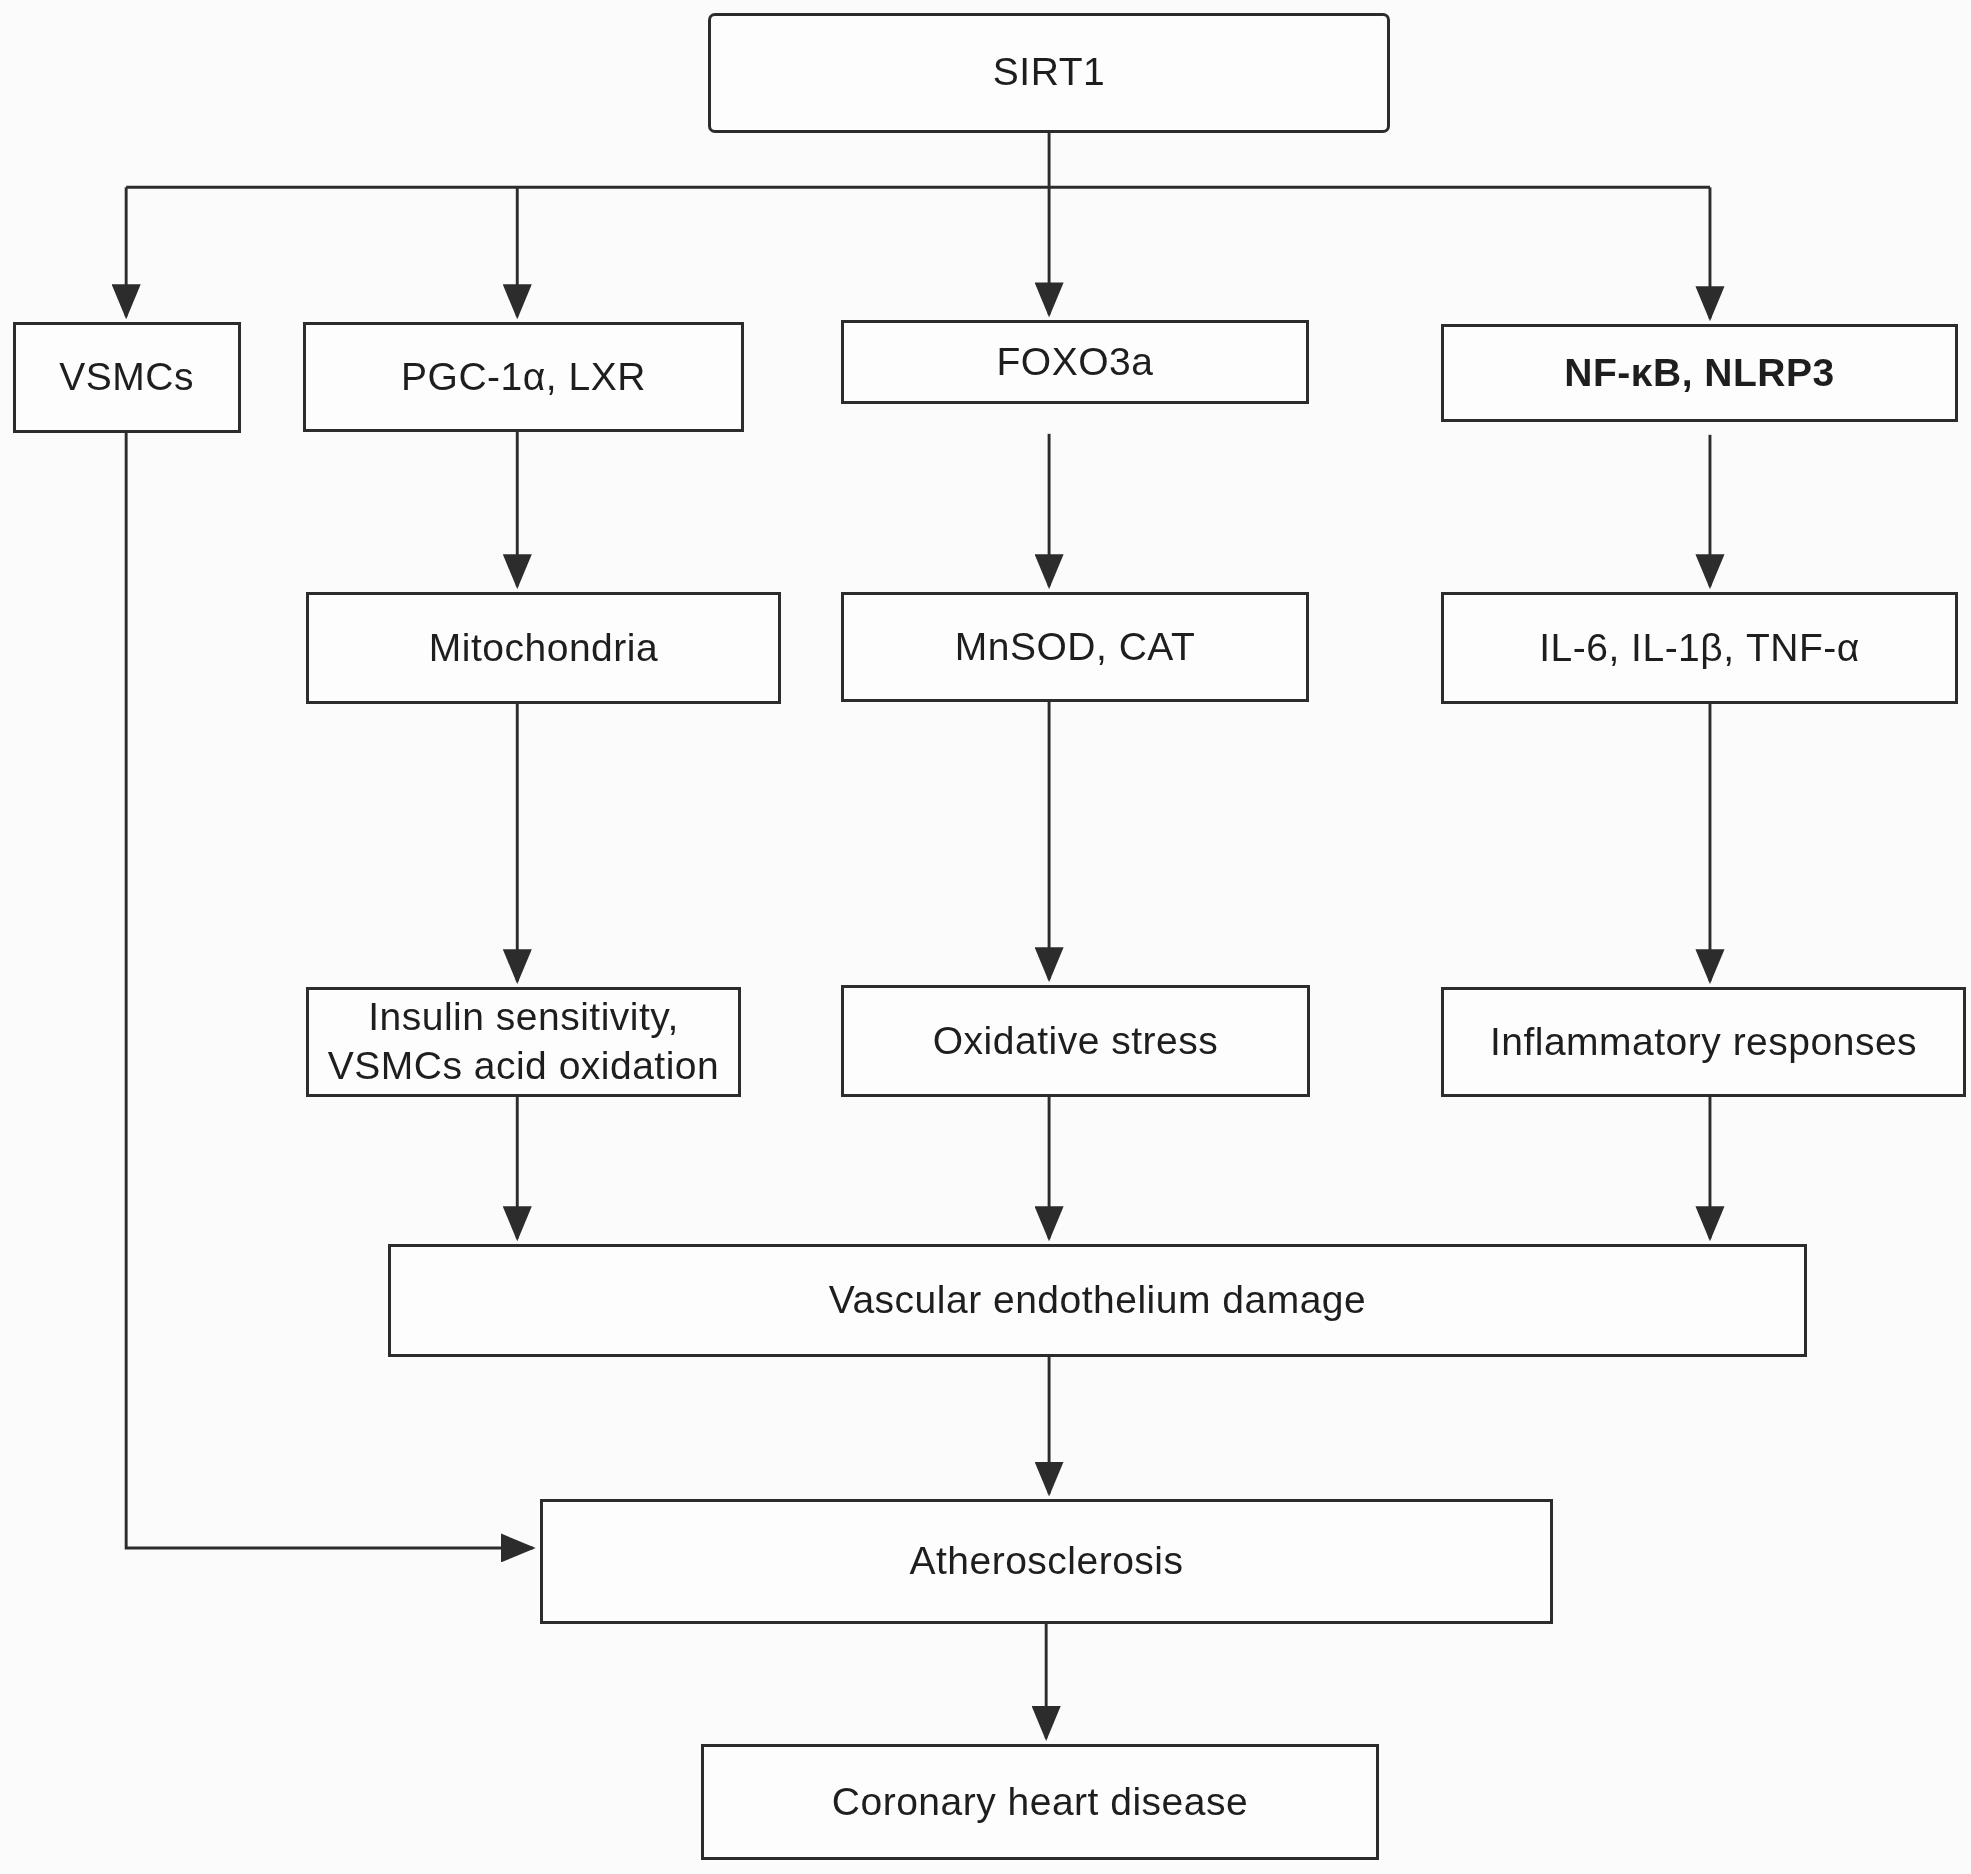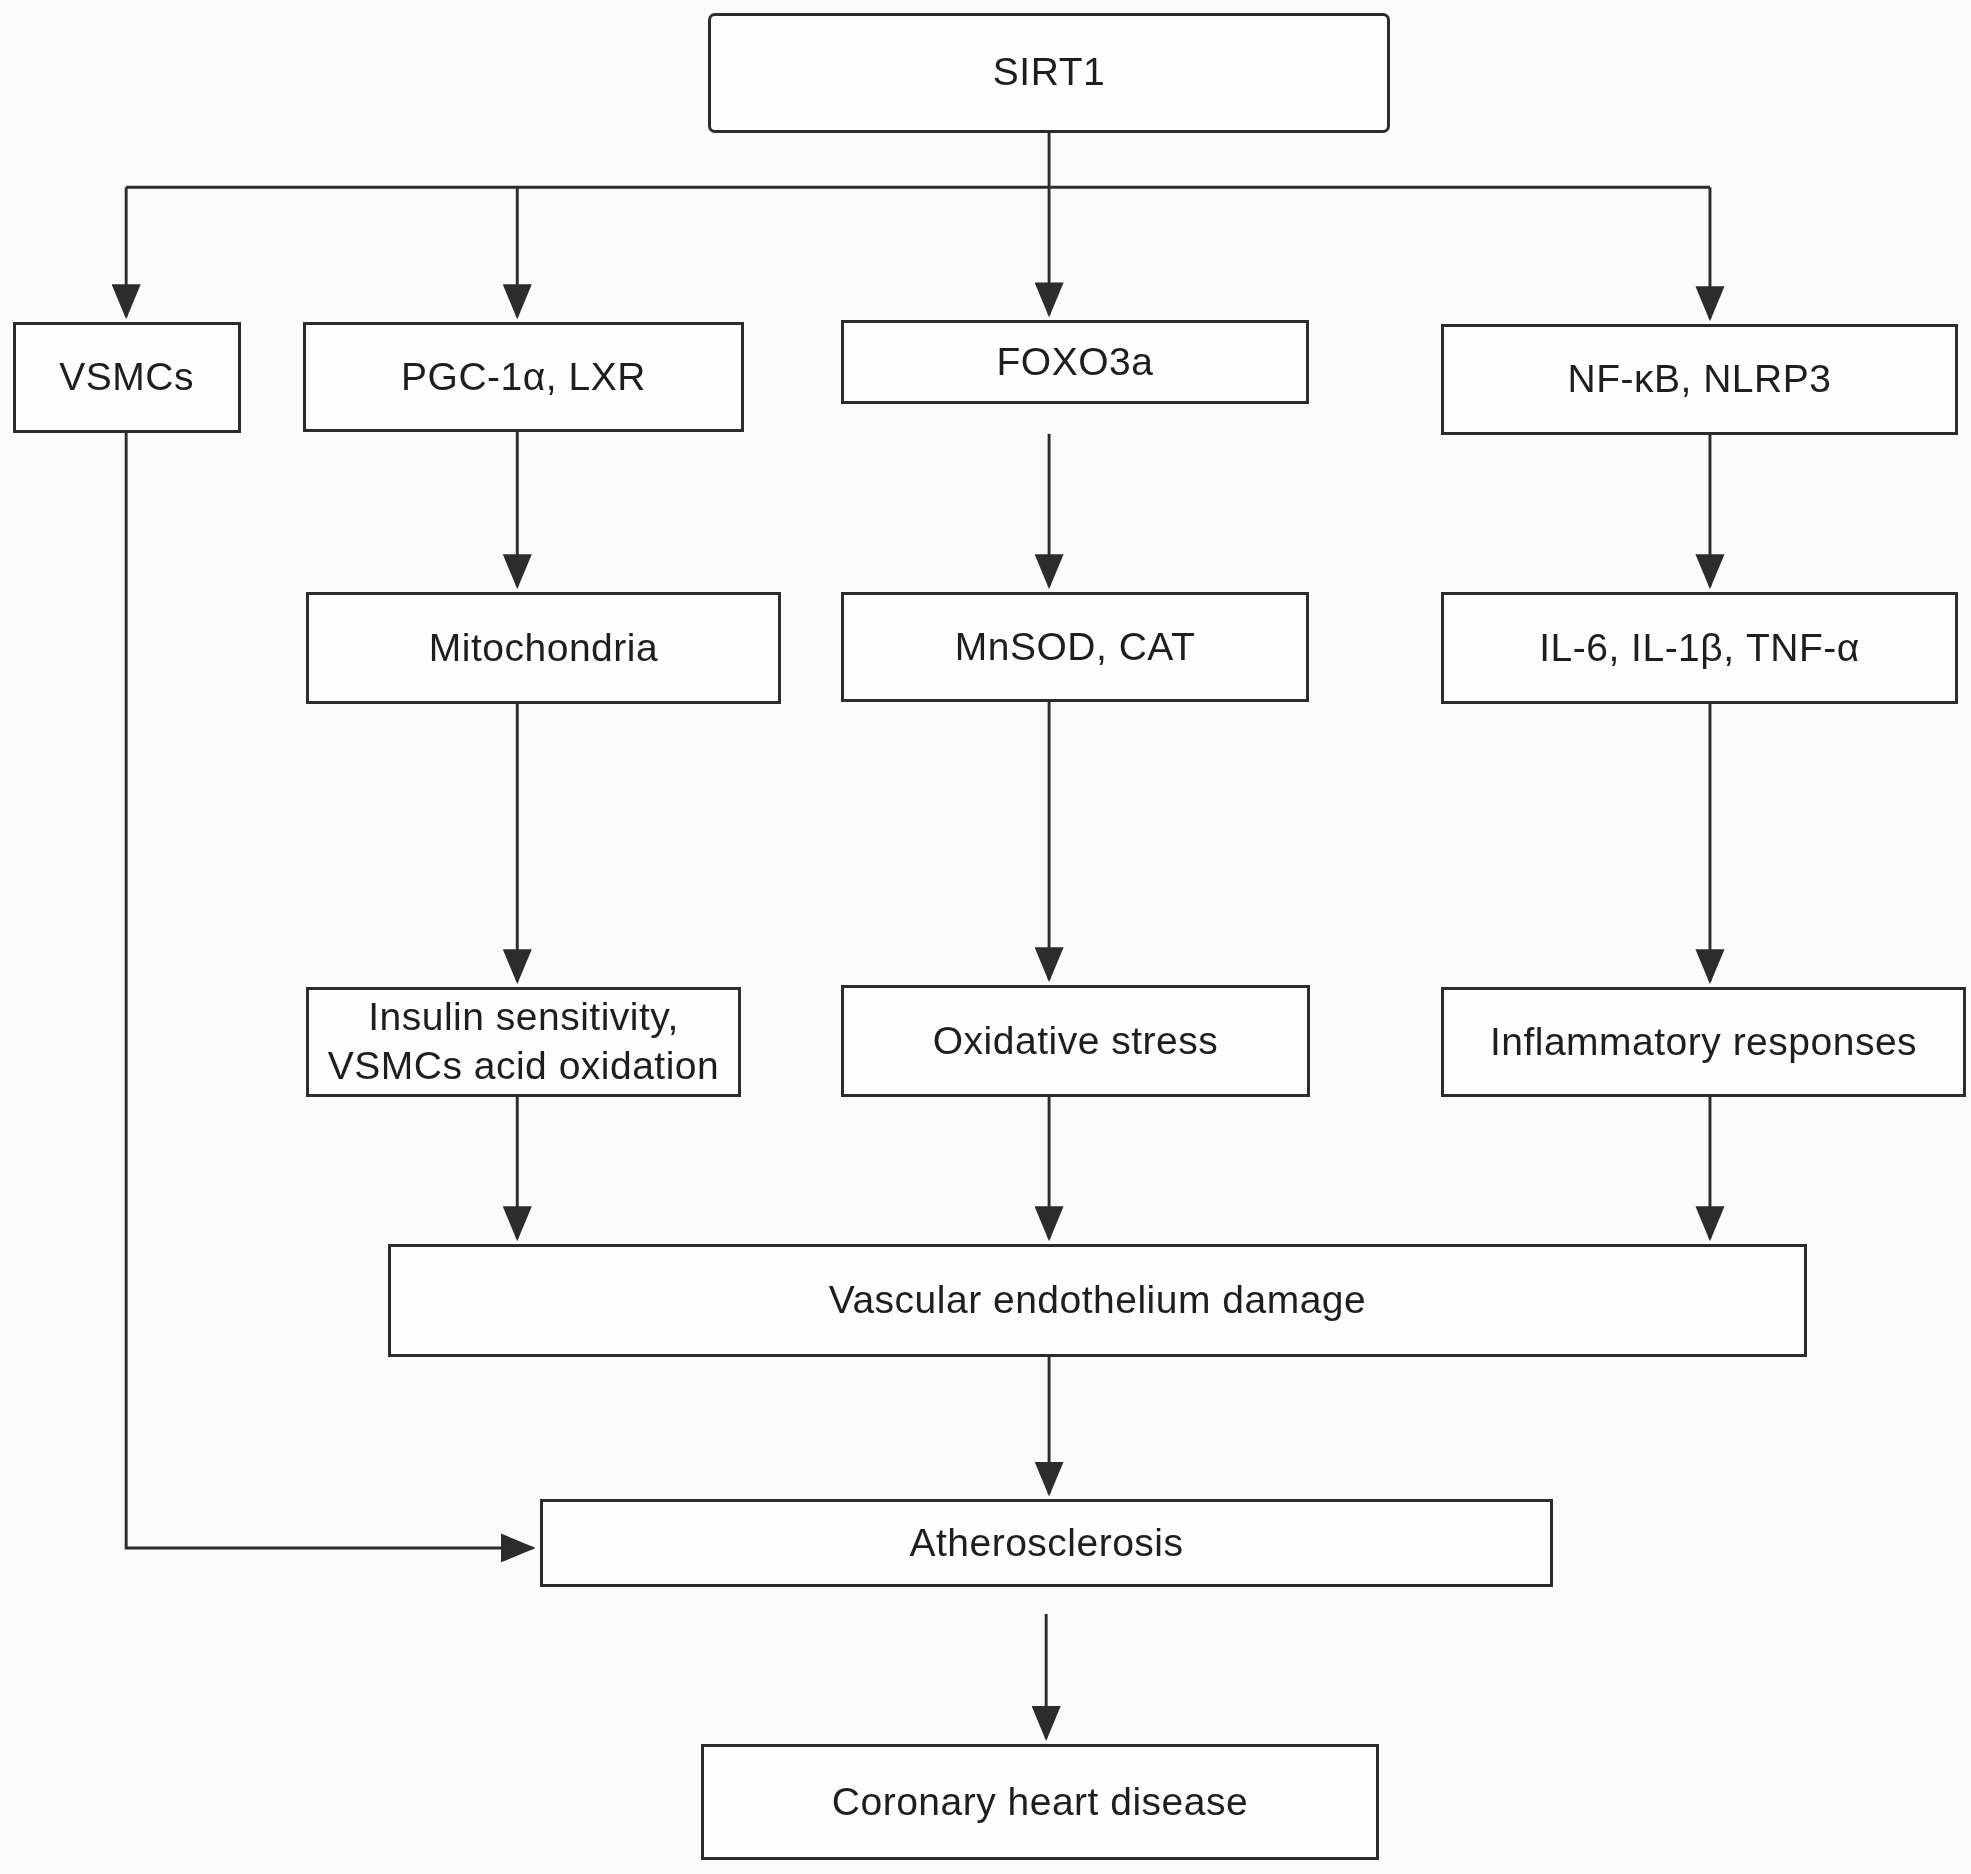--- a/index.html
+++ b/index.html
@@ -40,29 +40,29 @@
     font-size: 39px;
     line-height: 1.25;
     letter-spacing: 0.5px;
   }
   .node .lbl { width: 100%; }
   
   #n-sirt1        { left: 708px;  top: 12.6px;   width: 682px;  height: 120px; border-radius: 7px; }
   #n-vsmcs        { left: 12.6px;   top: 322px;  width: 228px;  height: 111px; }
   #n-pgc          { left: 303px;  top: 322px;  width: 441px;  height: 110px; }
   #n-foxo3a       { left: 841px;  top: 320px;  width: 468px;  height: 84px; }
-  #n-nfkb         { left: 1441px; top: 324px;  width: 517px;  height: 111px; }
+  #n-nfkb         { left: 1441px; top: 324px;  width: 517px;  height: 98px; font-weight: bold; }
   #n-mito         { left: 306px;  top: 592px;  width: 475px;  height: 112px; }
   #n-mnsod        { left: 841px;  top: 592px;  width: 468px;  height: 110px; }
   #n-il6          { left: 1441px; top: 592px;  width: 517px;  height: 112px; }
   #n-insulin      { left: 306px;  top: 987px; width: 435px;  height: 110px; }
   #n-oxidative    { left: 841px;  top: 985px; width: 469px;  height: 112px; }
   #n-inflammatory { left: 1441px; top: 987px; width: 525px;  height: 110px; }
   #n-vascular     { left: 388px;  top: 1244px; width: 1419px; height: 113px; }
-  #n-athero       { left: 540px;  top: 1499px; width: 1013px; height: 88px; }
+  #n-athero       { left: 540px;  top: 1499px; width: 1013px; height: 125px; }
   #n-coronary     { left: 701px;  top: 1744px; width: 678px;  height: 116px; }
 </style>
 </head>
 <body>
 
 <div class="canvas">
 
   <svg class="connectors" width="1972" height="1875" viewBox="0 0 2032 1932" aria-hidden="true">
     <defs>
       <marker id="arrow" viewBox="0 0 12 10" refX="11" refY="5" markerWidth="12" markerHeight="10" orient="auto">

